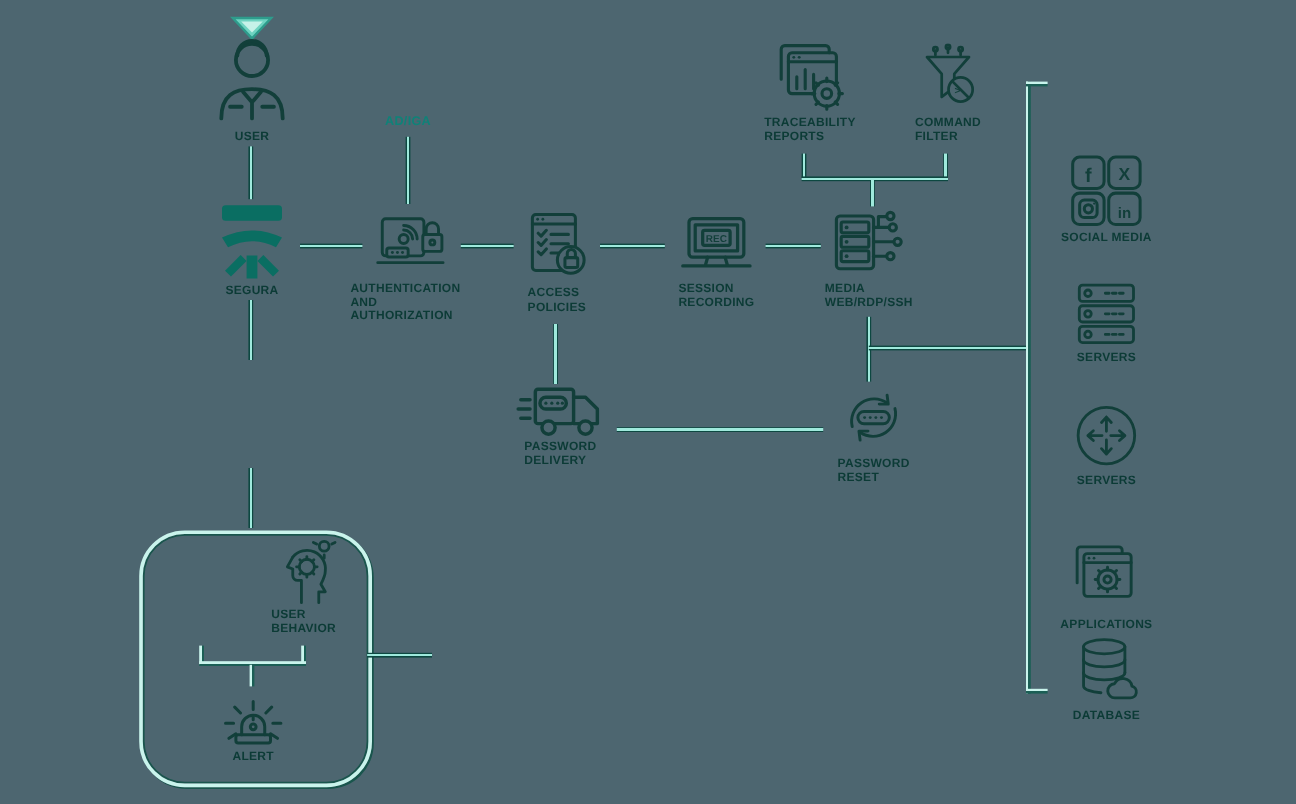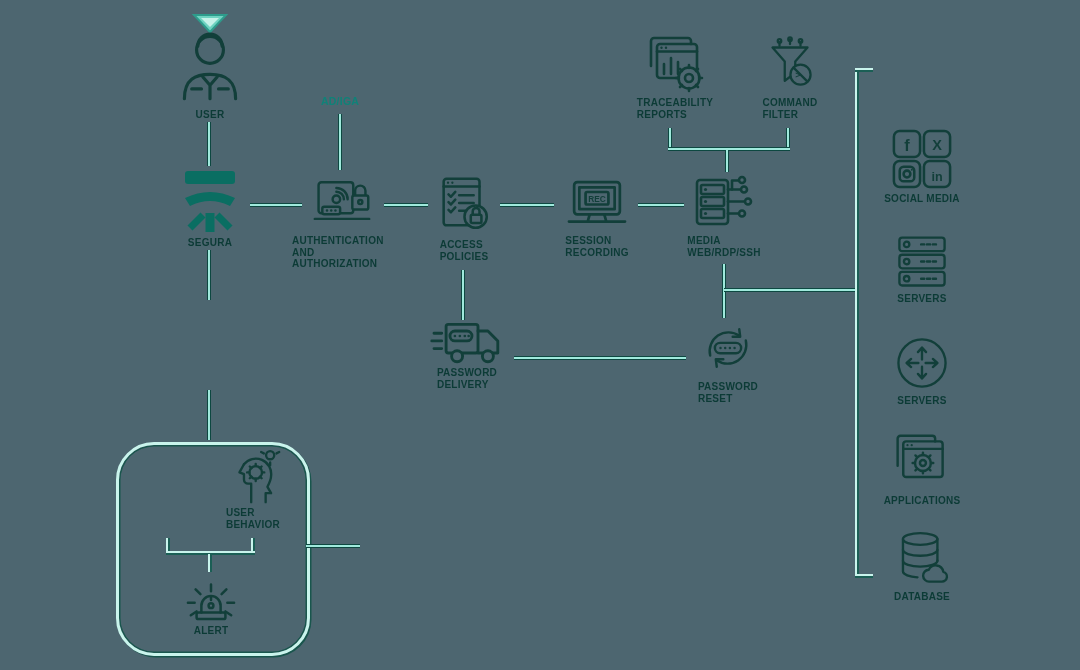--- a/index.html
+++ b/index.html
@@ -303,21 +303,21 @@
 
   <div class="node" style="left:886px;top:334px;width:72px">
     <svg class="ic" width="58" height="58" viewBox="0 0 64 64">
       <circle cx="32" cy="32" r="26"></circle>
       <path d="M32 15 v13 M32 36 v13 M32 15 l-4.5 5 M32 15 l4.5 5 M32 49 l-4.5-5 M32 49 l4.5-5"></path>
       <path d="M15 32 h13 M36 32 h13 M15 32 l5-4.5 M15 32 l5 4.5 M49 32 l-5-4.5 M49 32 l-5 4.5"></path>
     </svg>
     <div class="lbl">SERVERS</div>
   </div>
 
-  <div class="node" style="left:882px;top:432px;width:80px">
+  <div class="node" style="left:882px;top:452px;width:80px">
     <svg class="ic" width="60" height="60" viewBox="0 0 64 64">
       <path d="M6 36 V7 a3 3 0 0 1 3-3 h34 a3 3 0 0 1 3 3 v3"></path>
       <rect x="12" y="10" width="42" height="38" rx="3"></rect>
       <path d="M12 18 h42"></path>
       <circle class="f" cx="16.5" cy="14" r="1.2"></circle>
         <circle class="f" cx="21" cy="14" r="1.2"></circle>
       <circle class="bgf" cx="33" cy="33" r="8.5"></circle>
       <circle cx="33" cy="33" r="3.2"></circle>
       <path d="M33 22 v2.5 M33 41.5 v2.5 M22 33 h2.5 M41.5 33 h2.5 M25 25 l1.8 1.8 M39.2 39.2 l1.8 1.8 M25 41 l1.8-1.8 M39.2 26.8 l1.8-1.8"></path>
     </svg>

